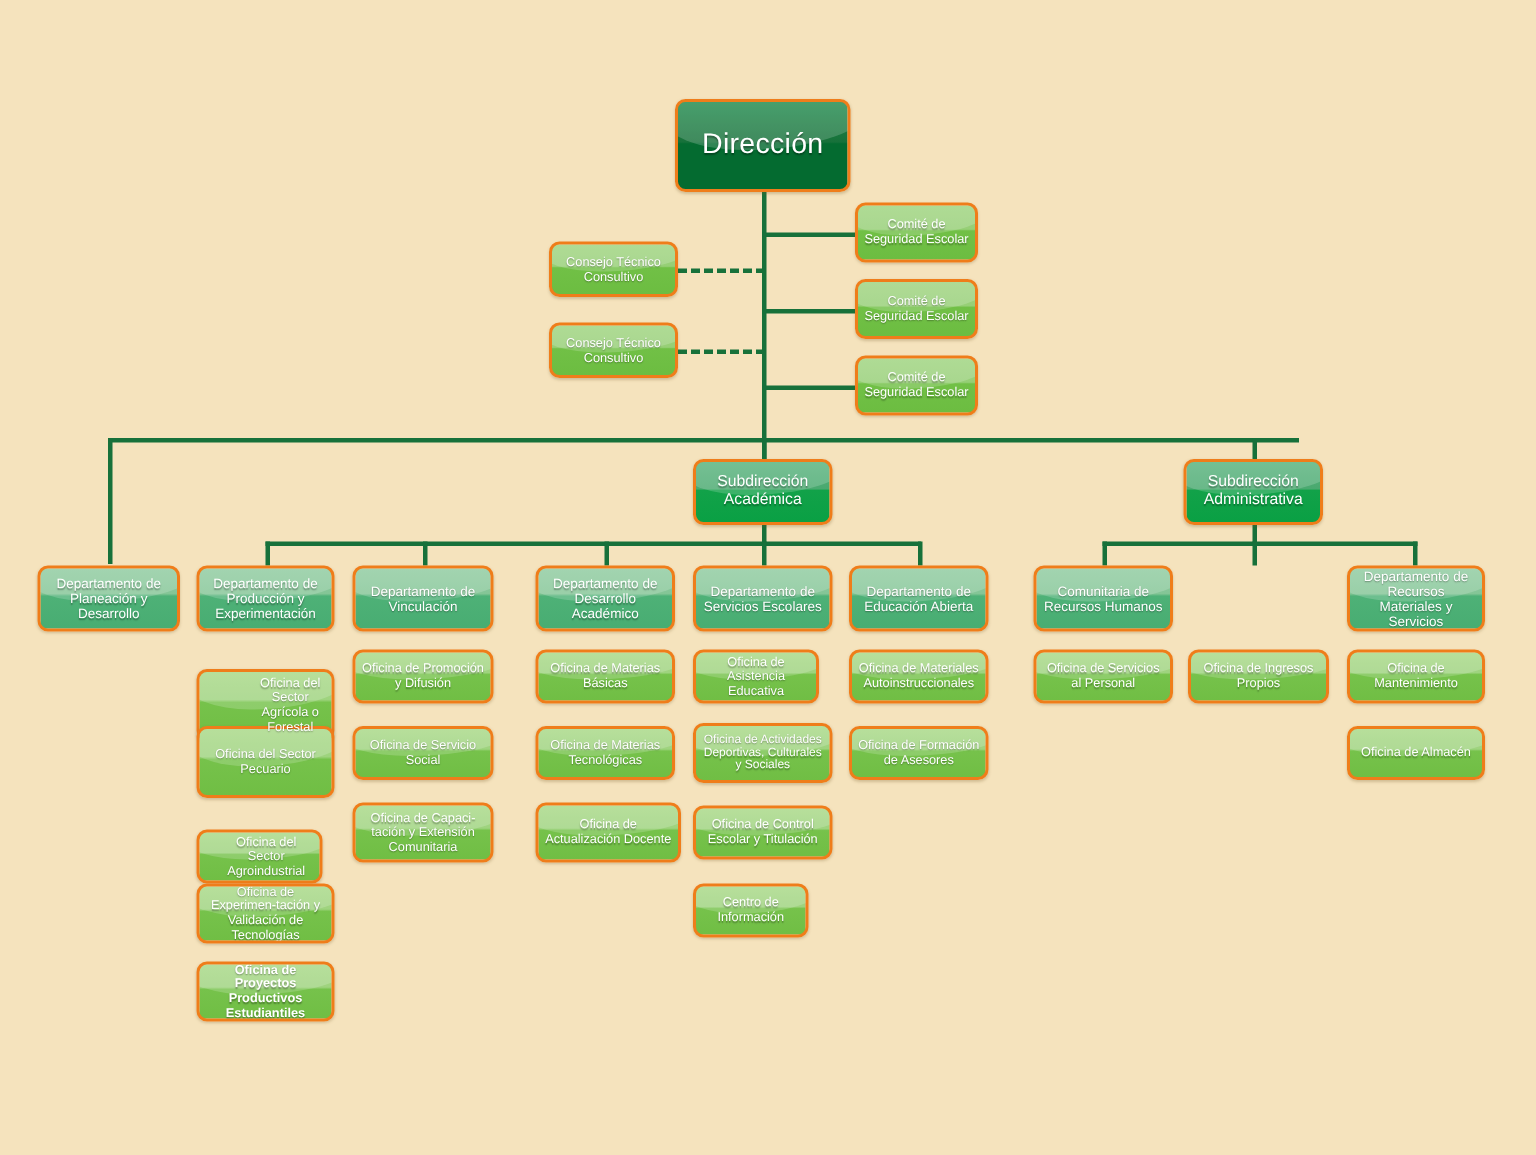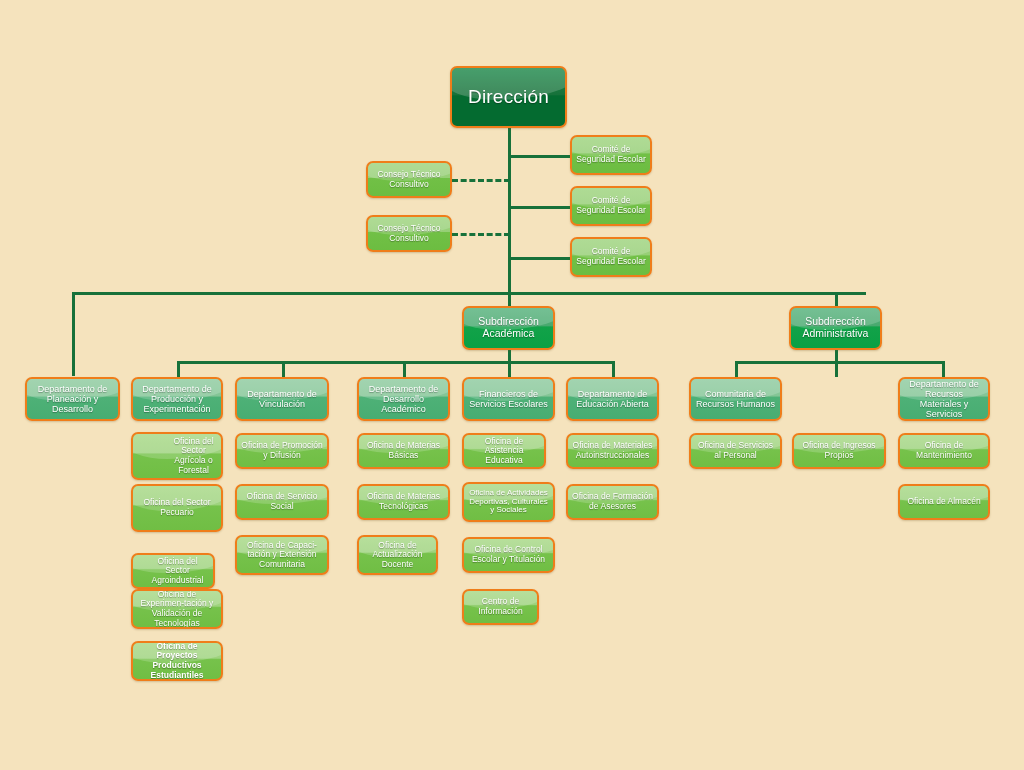--- a/index.html
+++ b/index.html
@@ -162,33 +162,33 @@
   <div class="node lvl-dep" style="left:131px; top:377px; width:92px; height:44px;">
     <span class="lbl">Departamento de Producción y Experimentación</span>
   </div>
   <div class="node lvl-dep" style="left:235px; top:377px; width:94px; height:44px;">
     <span class="lbl">Departamento de Vinculación</span>
   </div>
   <div class="node lvl-dep" style="left:357px; top:377px; width:93px; height:44px;">
     <span class="lbl">Departamento de Desarrollo Académico</span>
   </div>
   <div class="node lvl-dep" style="left:462px; top:377px; width:93px; height:44px;">
-    <span class="lbl">Financieros de Servicios Escolares</span>
+    <span class="lbl">Departamento de Servicios Escolares</span>
   </div>
   <div class="node lvl-dep" style="left:566px; top:377px; width:93px; height:44px;">
     <span class="lbl">Departamento de Educación Abierta</span>
   </div>
   <div class="node lvl-dep" style="left:689px; top:377px; width:93px; height:44px;">
     <span class="lbl">Comunitaria de Recursos Humanos</span>
   </div>
   <div class="node lvl-dep" style="left:898px; top:377px; width:92px; height:44px;">
     <span class="lbl">Departamento de Recursos Materiales y Servicios</span>
   </div>
 
-  <div class="node lvl-ofi" style="left:131px; top:432px; width:92px; height:48px;padding-left:36px;">
+  <div class="node lvl-ofi" style="left:131px; top:446px; width:92px; height:48px;padding-left:36px;">
     <span class="lbl">Oficina del Sector Agrícola o Forestal</span>
   </div>
   <div class="node lvl-ofi" style="left:235px; top:433px; width:94px; height:36px;">
     <span class="lbl">Oficina de Promoción y Difusión</span>
   </div>
   <div class="node lvl-ofi" style="left:357px; top:433px; width:93px; height:36px;">
     <span class="lbl">Oficina de Materias Básicas</span>
   </div>
   <div class="node lvl-ofi" style="left:462px; top:433px; width:84px; height:36px;">
     <span class="lbl">Oficina de Asistencia Educativa</span>
@@ -224,21 +224,21 @@
   <div class="node lvl-ofi" style="left:898px; top:484px; width:92px; height:36px;">
     <span class="lbl">Oficina de Almacén</span>
   </div>
 
   <div class="node lvl-ofi" style="left:131px; top:553px; width:84px; height:36px;padding-left:12px;">
     <span class="lbl">Oficina del Sector Agroindustrial</span>
   </div>
   <div class="node lvl-ofi" style="left:235px; top:535px; width:94px; height:40px;">
     <span class="lbl">Oficina de Capaci-tación y Extensión Comunitaria</span>
   </div>
-  <div class="node lvl-ofi" style="left:357px; top:535px; width:81px; height:40px;">
+  <div class="node lvl-ofi" style="left:357px; top:535px; width:97px; height:40px;">
     <span class="lbl">Oficina de Actualización Docente</span>
   </div>
   <div class="node lvl-ofi" style="left:462px; top:537px; width:93px; height:36px;">
     <span class="lbl">Oficina de Control Escolar y Titulación</span>
   </div>
 
   <div class="node lvl-ofi" style="left:131px; top:589px; width:92px; height:40px;">
     <span class="lbl">Oficina de Experimen-tación y Validación de Tecnologías</span>
   </div>
   <div class="node lvl-ofi" style="left:462px; top:589px; width:77px; height:36px;">

